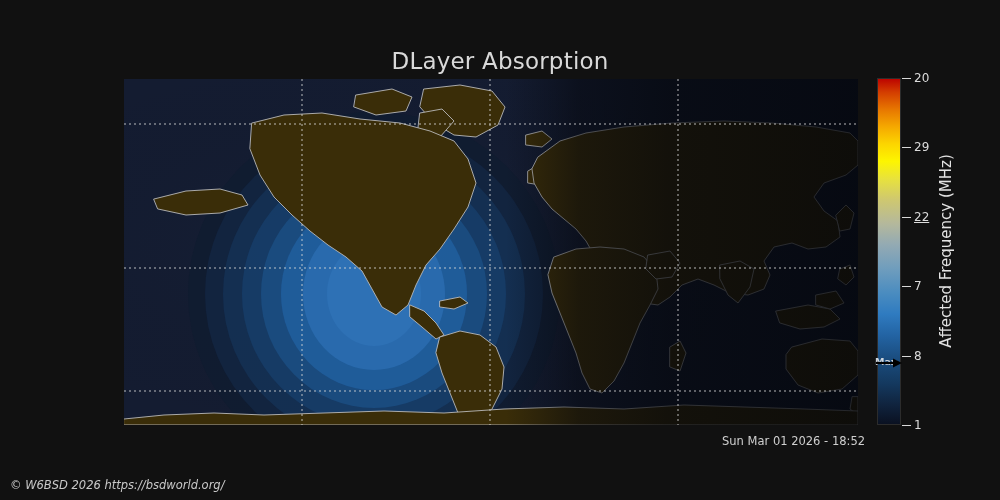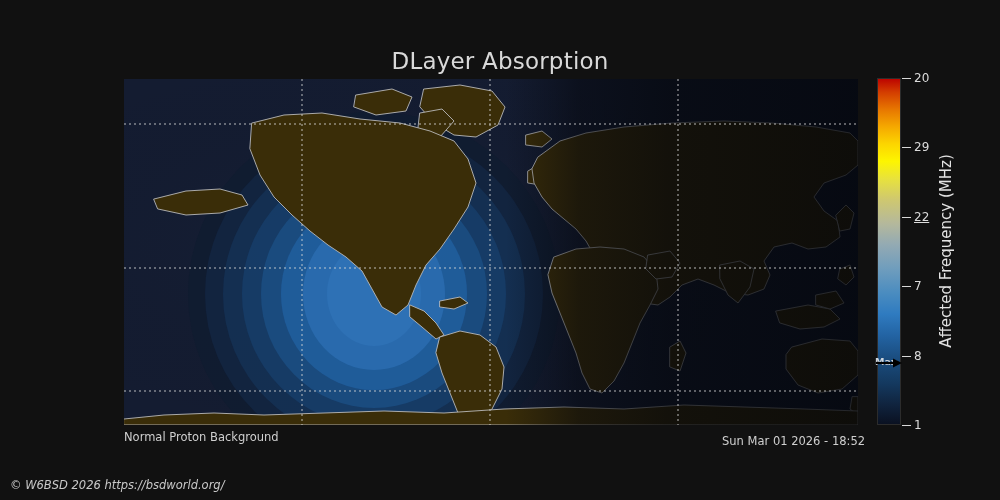--- a/index.html
+++ b/index.html
@@ -175,21 +175,20 @@
           <line x1="0" y1="189" x2="734" y2="189"></line>
           <line x1="0" y1="312" x2="734" y2="312"></line>
           <line x1="178" y1="0" x2="178" y2="346"></line>
           <line x1="366" y1="0" x2="366" y2="346"></line>
           <line x1="554" y1="0" x2="554" y2="346"></line>
         </g>
       </g>
     </svg>
   </div>
 
-  <div class="foot foot-l1">Normal Proton Background</div>
   <div class="foot foot-date">Sun Mar 01 2026 - 18:52</div>
   <div class="credit">© W6BSD 2026 https://bsdworld.org/</div>
 
   <div class="cbar-box">
     <div class="cbar-grad" id="cbar-grad" style="background: linear-gradient(to top, rgb(10, 16, 32) 0%, rgb(16, 36, 63) 6%, rgb(20, 57, 95) 12%, rgb(26, 76, 126) 19%, rgb(35, 100, 164) 26%, rgb(47, 123, 192) 32%, rgb(74, 140, 192) 38%, rgb(111, 157, 189) 45%, rgb(147, 170, 179) 52%, rgb(180, 184, 156) 58%, rgb(207, 200, 111) 65%, rgb(232, 226, 60) 71%, rgb(253, 245, 0) 76%, rgb(252, 213, 0) 81%, rgb(245, 168, 0) 86%, rgb(231, 118, 0) 91%, rgb(211, 60, 0) 96%, rgb(187, 0, 0) 100%);"></div>
     <div class="cbar-frame"></div>
   </div>
 
   <div id="cbar-ticks">
       <div class="ctick" style="top: 425px;"></div>

